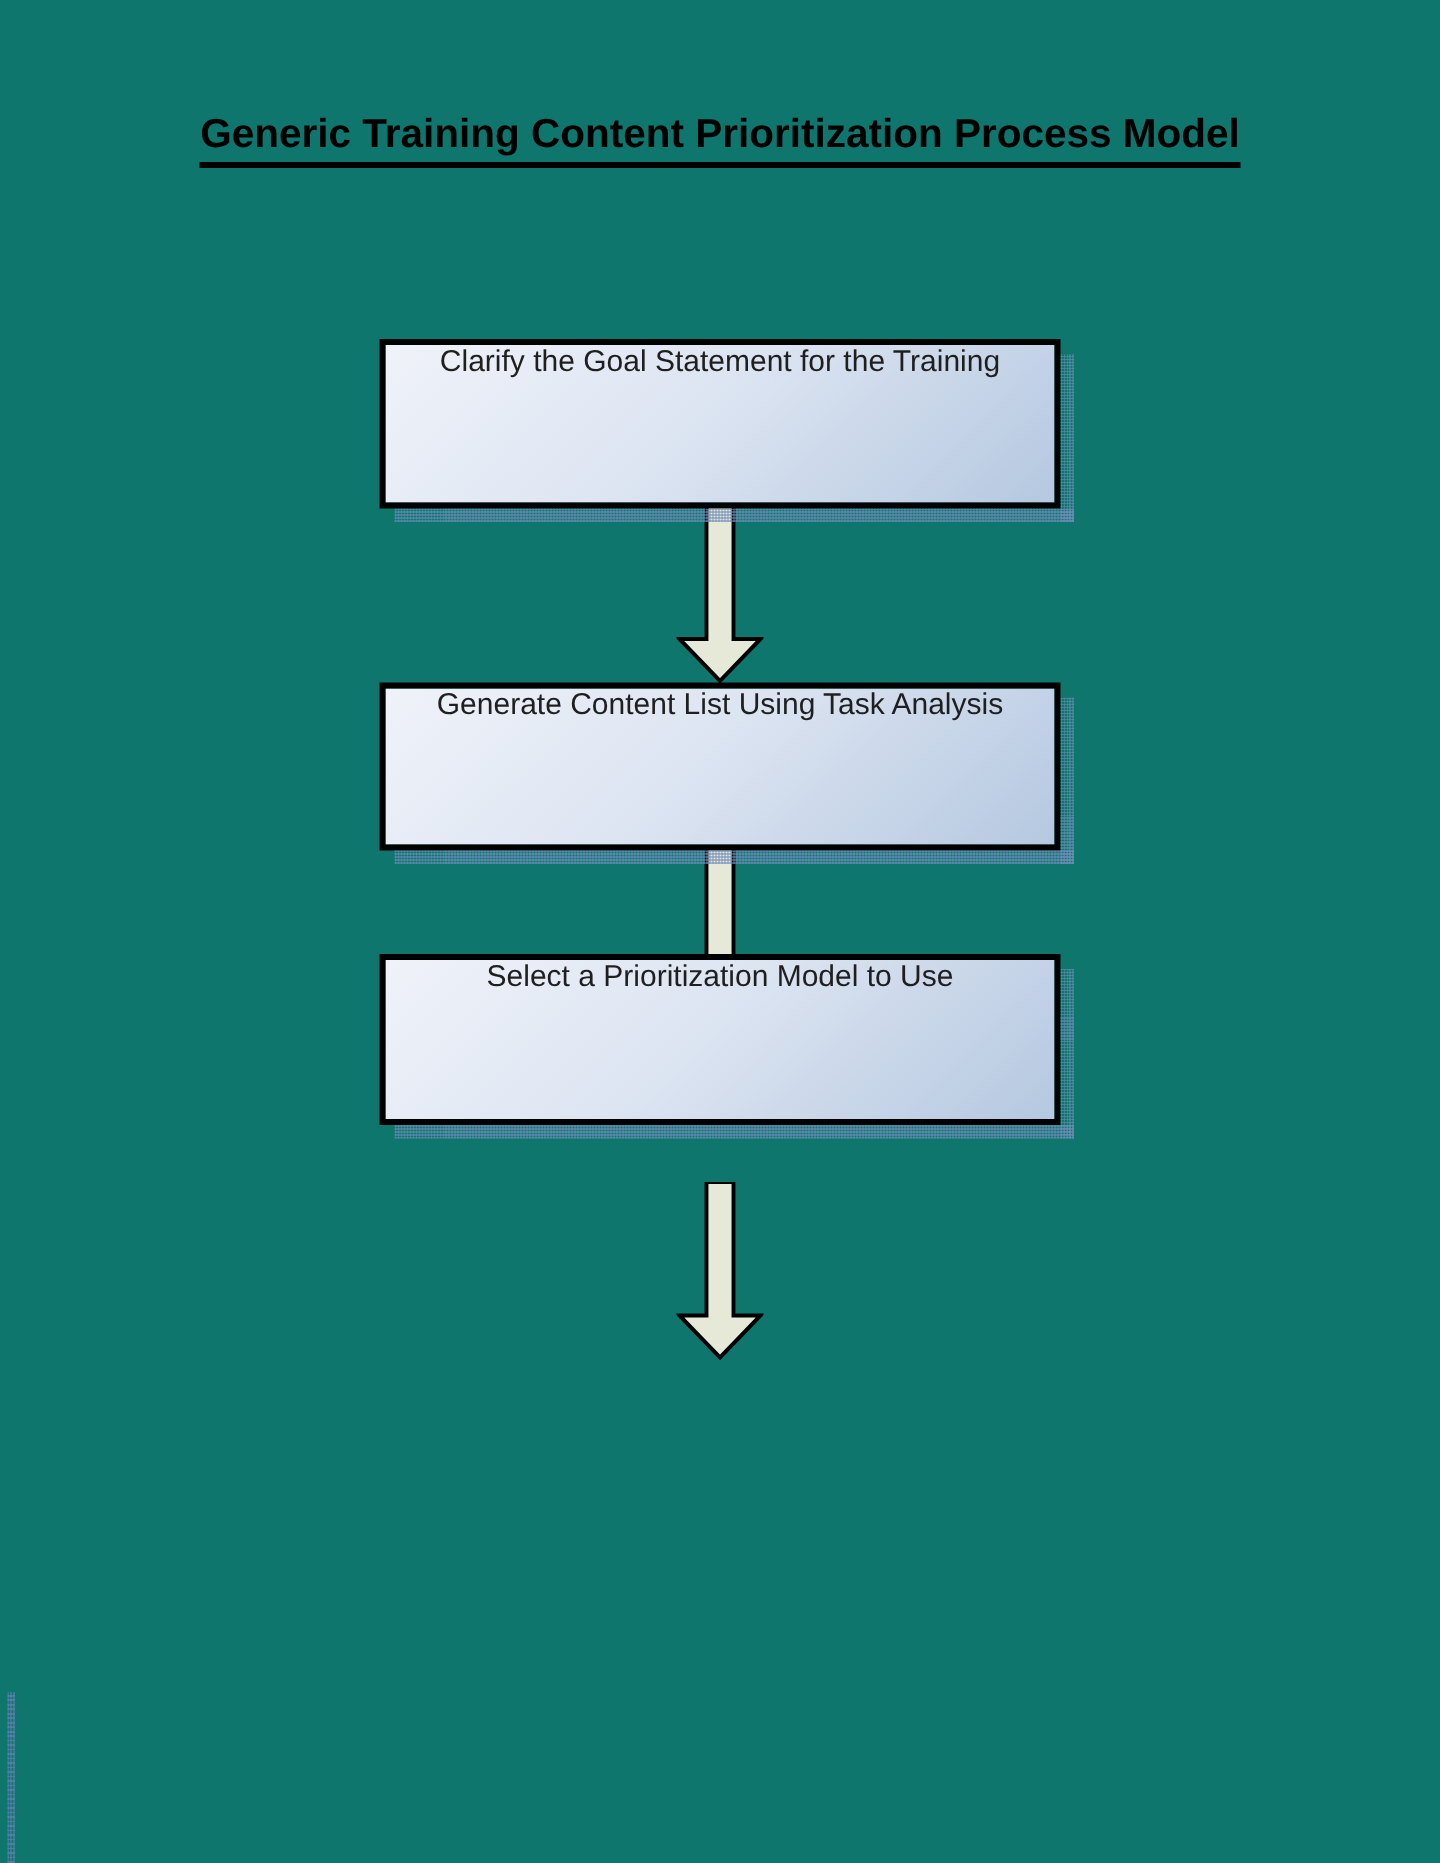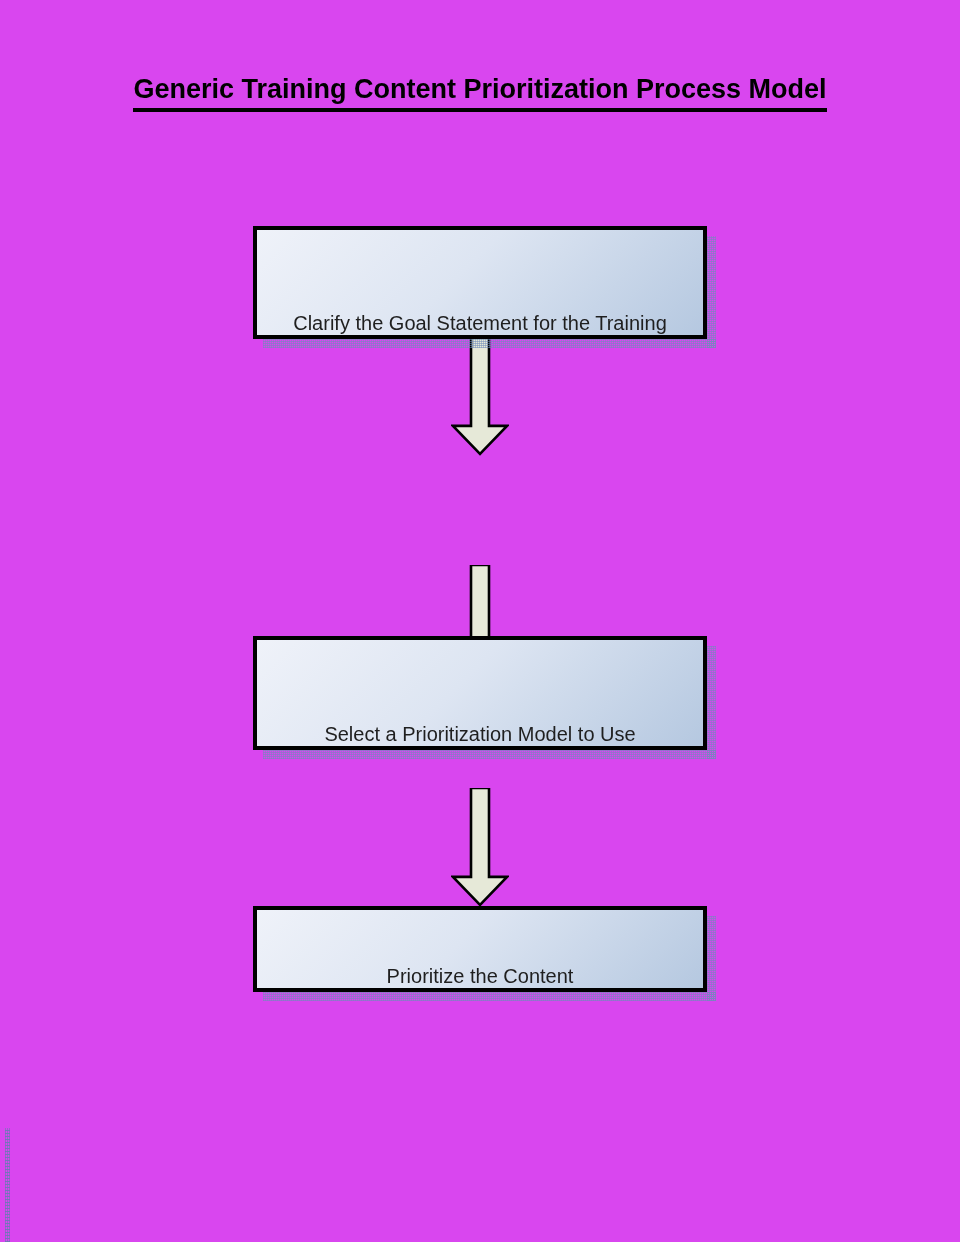--- a/index.html
+++ b/index.html
@@ -1,20 +1,20 @@
 <!DOCTYPE html>
 <html><head>
 <meta charset="utf-8">
 <style>
   html, body { margin: 0; padding: 0; background: #ffffff; }
   .page {
     position: relative;
     width: 960px;
     height: 1242px;
-    background: #d946ef;
+    background: #0f766e;
     overflow: hidden;
     font-family: "Liberation Sans", sans-serif;
     text-decoration: underline;
   }
   .title {
     position: absolute;
     top: 74px;
     left: 0;
     right: 0;
     text-align: center;
@@ -29,21 +29,21 @@
     padding-bottom: 3px;
   }
   .pbox {
     position: absolute;
     left: 253px;
     width: 454px;
     box-sizing: border-box;
     border: 4px solid #000000;
     background: linear-gradient(135deg, #EFF2F9 0%, #DDE5F2 45%, #B5C8E0 100%);
     display: flex;
-    align-items: flex-end;
+    align-items: flex-start;
     justify-content: center;
     text-align: center;
     font-size: 20px;
     color: #1F1F1F;
     z-index: 2;
   }
   
   .pbox::after {
     content: "";
     position: absolute;
@@ -106,36 +106,36 @@
   <div class="pbox box1">
     <span>Clarify the Goal Statement for the Training</span>
   </div>
 
   <div class="arrow arrow1">
     <svg viewBox="0 0 58 116" preserveAspectRatio="none" aria-hidden="true">
       <polygon points="20,0 38,0 38,86 56,86 29,113 2,86 20,86" fill="#E6E9D8" stroke="#000000" stroke-width="2.6" stroke-linejoin="miter"></polygon>
     </svg>
   </div>
 
+  <div class="pbox box2">
+    <span>Generate Content List Using Task Analysis</span>
+  </div>
 
   <div class="arrow arrow2">
     <svg viewBox="0 0 58 116" preserveAspectRatio="none" aria-hidden="true">
       <polygon points="20,0 38,0 38,86 56,86 29,113 2,86 20,86" fill="#E6E9D8" stroke="#000000" stroke-width="2.6" stroke-linejoin="miter"></polygon>
     </svg>
   </div>
 
   <div class="pbox box3">
     <span>Select a Prioritization Model to Use</span>
   </div>
 
   <div class="arrow arrow3">
     <svg viewBox="0 0 58 116" preserveAspectRatio="none" aria-hidden="true">
       <polygon points="20,0 38,0 38,86 56,86 29,113 2,86 20,86" fill="#E6E9D8" stroke="#000000" stroke-width="2.6" stroke-linejoin="miter"></polygon>
     </svg>
   </div>
 
-  <div class="pbox box4">
-    <span>Prioritize the Content</span>
-  </div>
 
   <div class="watermark"></div>
 
 </div>
 
 </body></html>

